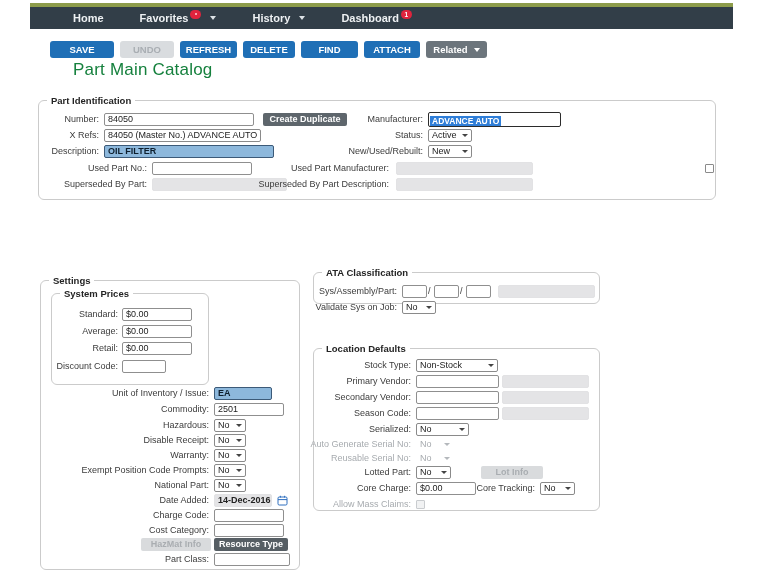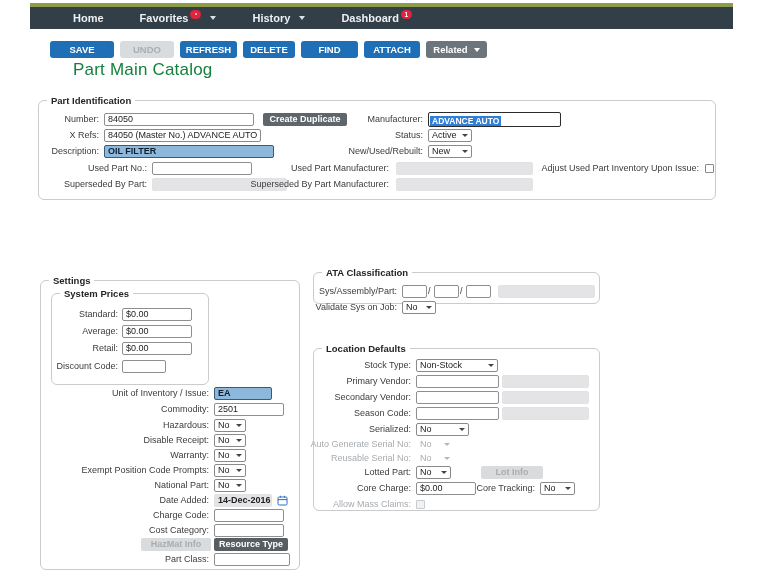--- a/index.html
+++ b/index.html
@@ -103,26 +103,25 @@
     <div class="inp hl" style="left:65px;top:44px;width:170px;">OIL FILTER</div>
     <span class="lbl" style="right:292px;top:44px;">New/Used/Rebuilt:</span>
     <div class="sel" style="left:389px;top:44px;width:44px;">
         <span>New</span>
       </div>
 
     <span class="lbl" style="right:568px;top:61px;">Used Part No.:</span>
     <div class="inp" style="left:113px;top:61px;width:100px;"></div>
     <span class="lbl" style="right:326px;top:61px;">Used Part Manufacturer:</span>
     <div class="inp gray" style="left:357px;top:61px;width:137px;"></div>
-    <span class="lbl" style="right:16px;top:61px;">Adjust Used Part Inventory Upon Issue:</span>
     <div class="chk" style="left:666px;top:63px;"></div>
 
     <span class="lbl" style="right:568px;top:77px;">Superseded By Part:</span>
     <div class="inp gray" style="left:113px;top:77px;width:135px;"></div>
-    <span class="lbl" style="right:326px;top:77px;">Superseded By Part Manufacturer:</span>
+    <span class="lbl" style="right:326px;top:77px;">Superseded By Part Description:</span>
     <div class="inp gray" style="left:357px;top:77px;width:137px;"></div>
   </div>
 
 
   <div class="fs" style="left:40px;top:280px;width:260px;height:290px;">
     <span class="legend">Settings</span>
 
     <div class="fs" style="left:10px;top:12px;width:158px;height:92px;">
       <span class="legend">System Prices</span>
       <span class="lbl" style="right:90px;top:14px;">Standard:</span>

